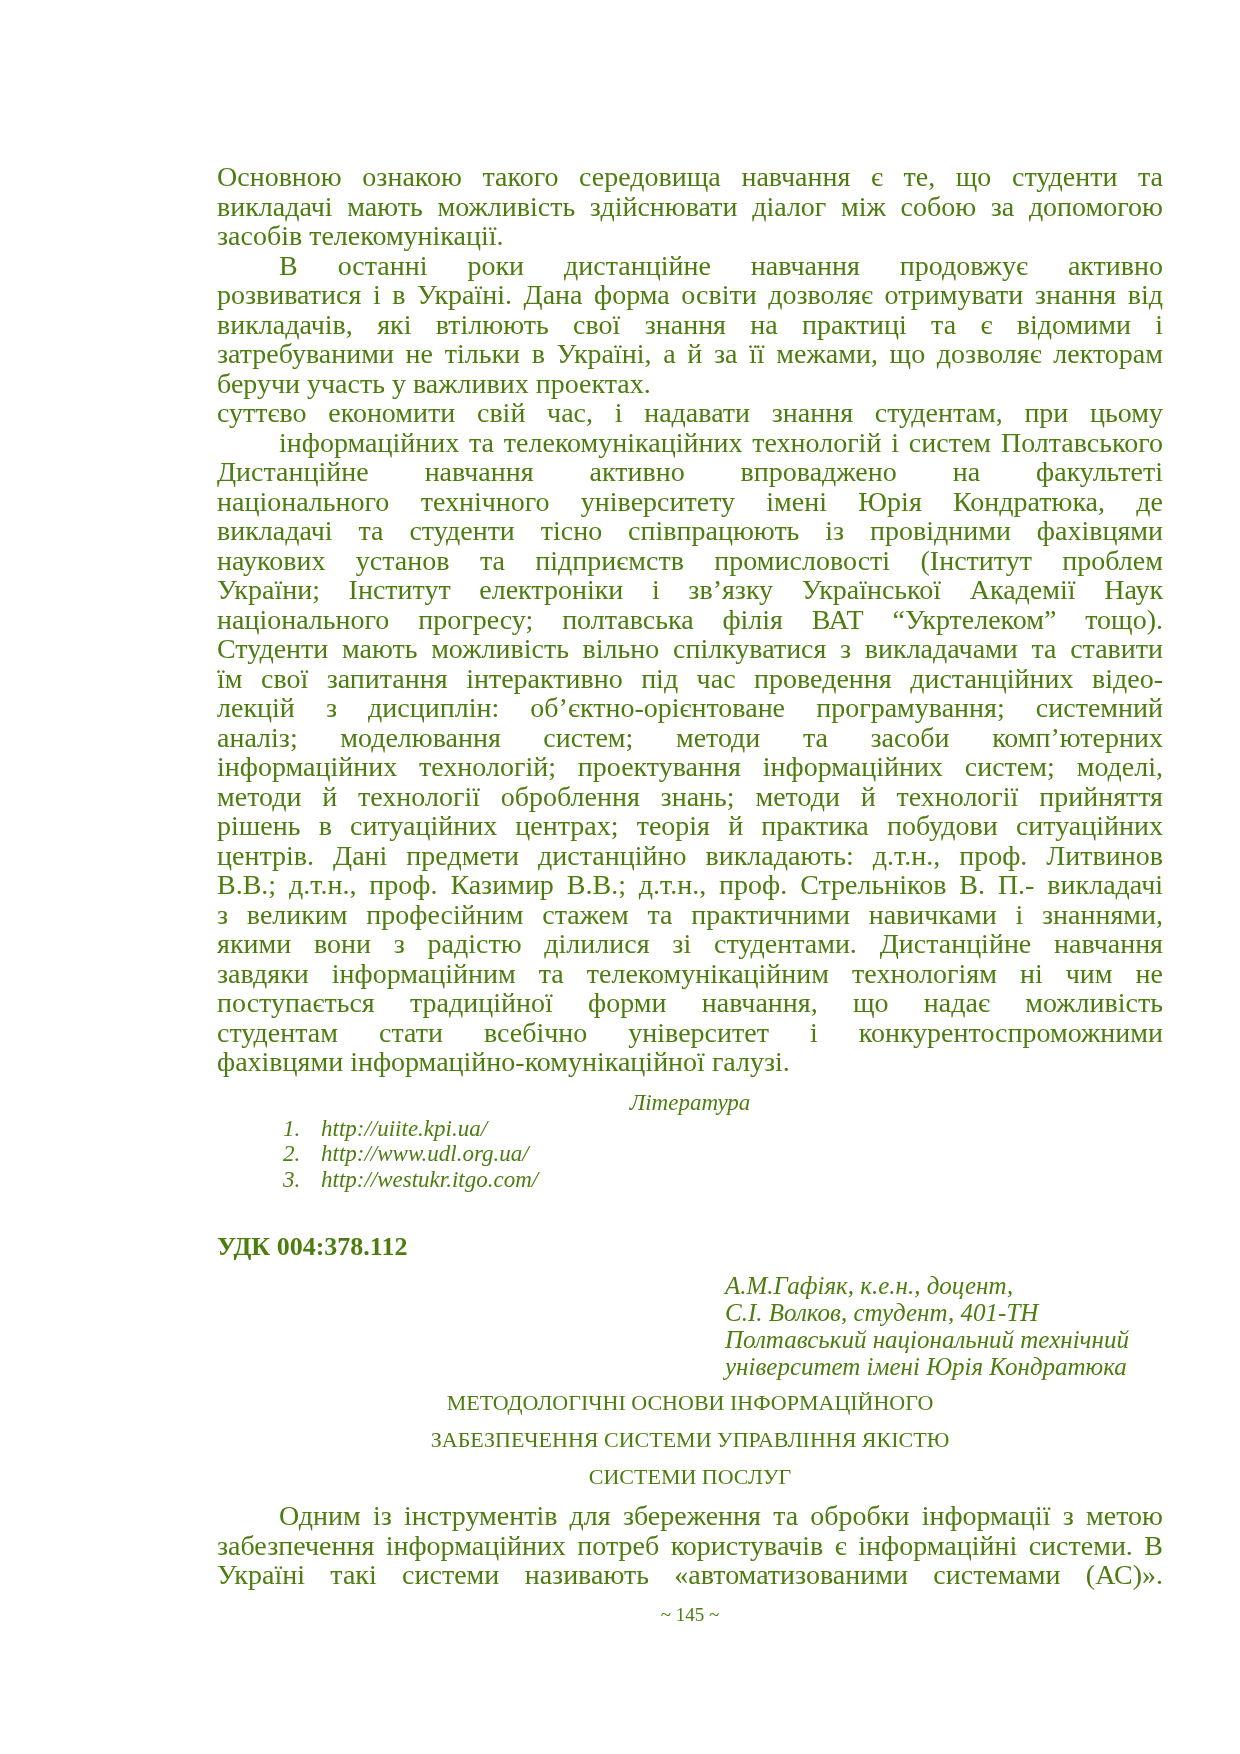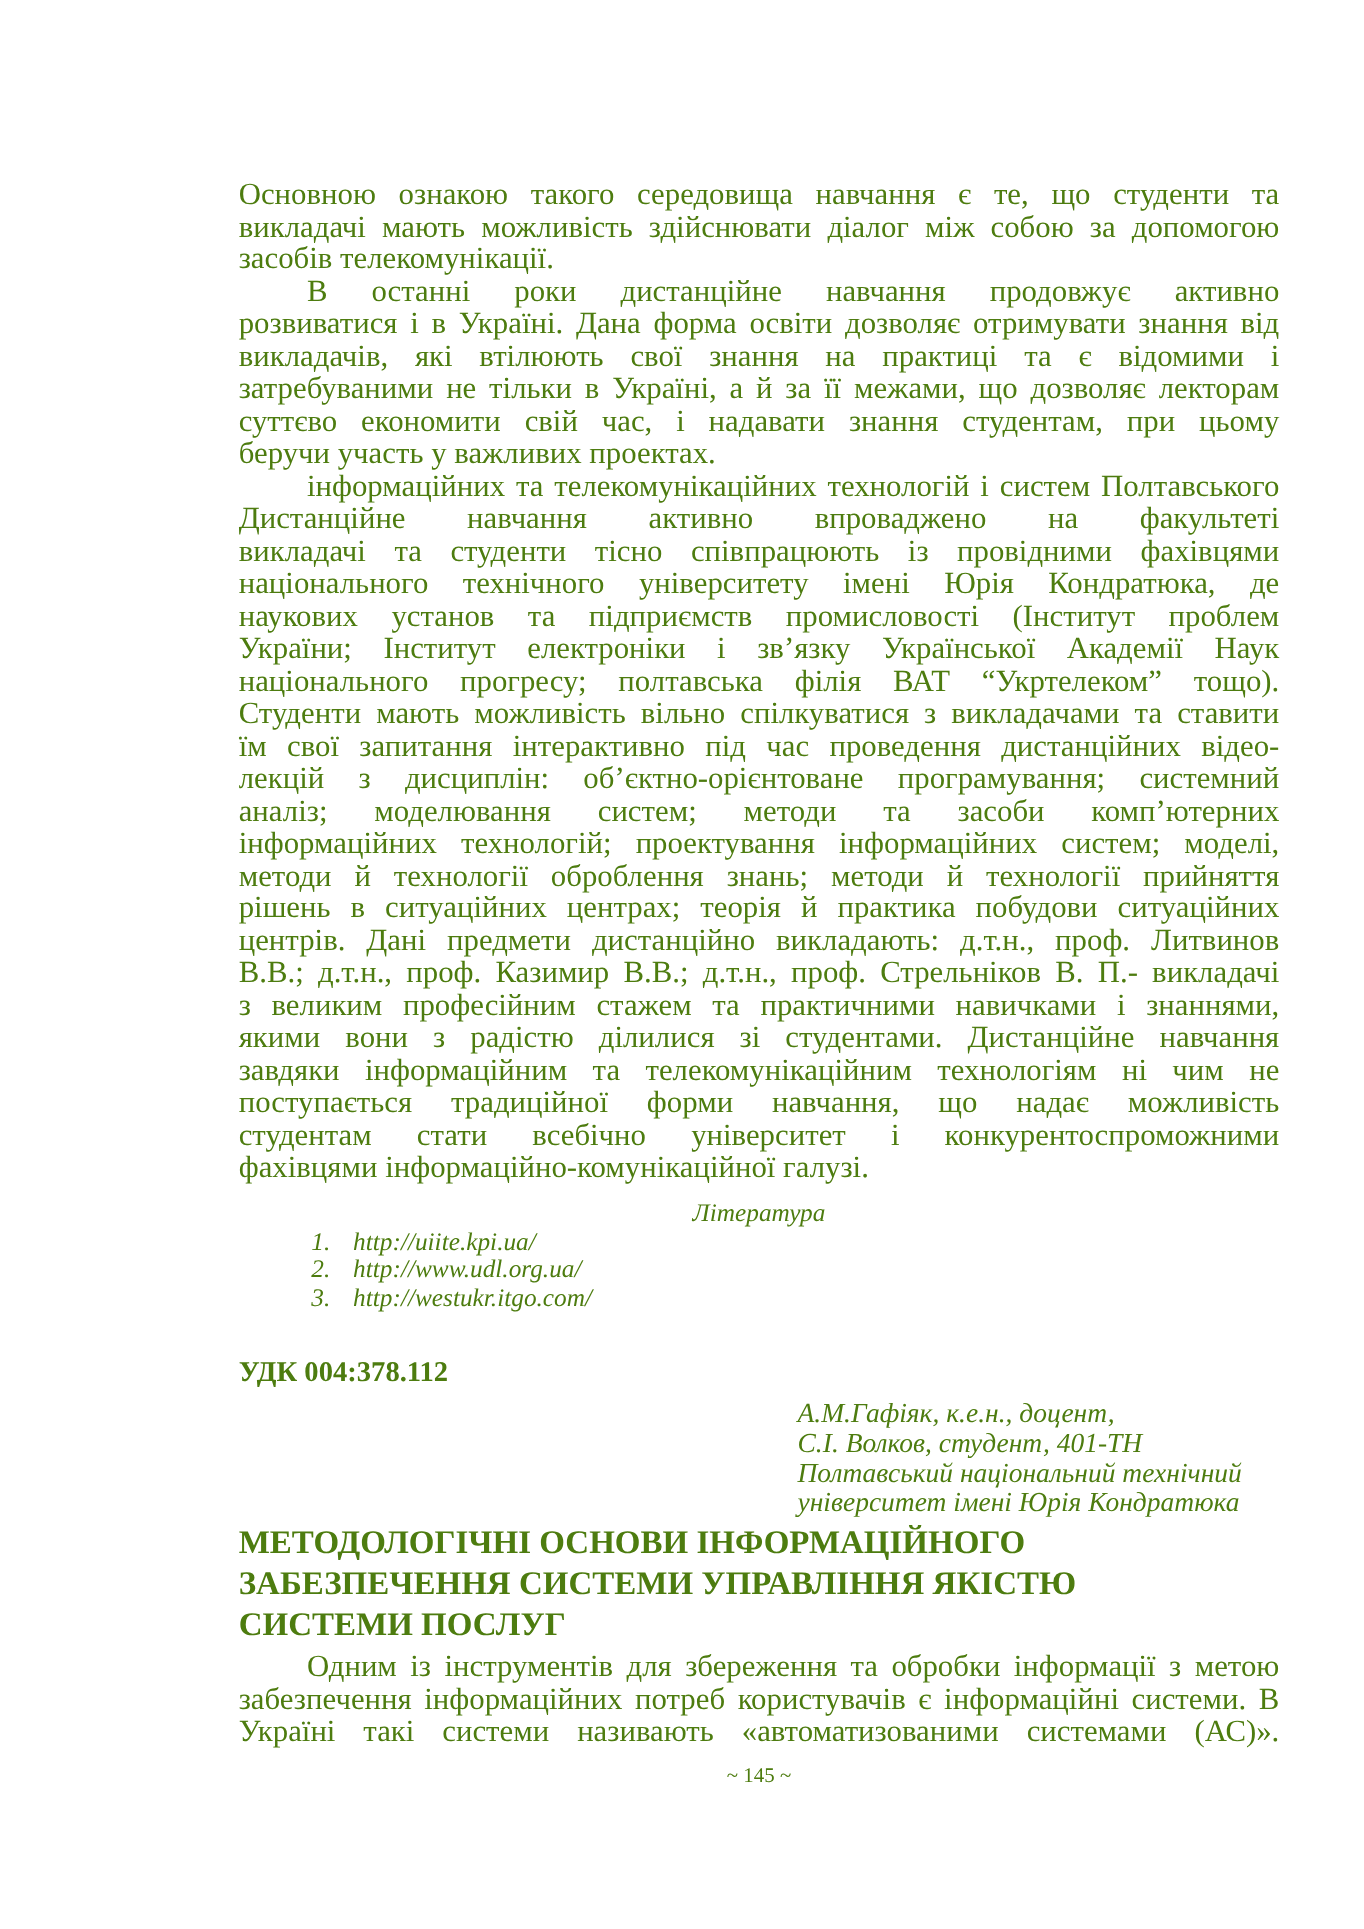--- a/index.html
+++ b/index.html
@@ -70,23 +70,24 @@
     margin-top: 10px;
     margin-left: 508px;
     font-size: 25px;
     line-height: 27px;
     font-style: italic;
   }
 
   
   .title {
     margin: 4px 0 0 0;
-    font-size: 30px;
+    font-size: 22px;
     line-height: 37px;
-    font-weight: bold;
+    font-weight: normal;
+    text-align: center;
   }
 
   .first-para {
     margin-top: 6px;
     font-size: 28px;
     line-height: 29.5px;
   }
 
   .page-number {
     margin-top: 10px;
@@ -105,28 +106,28 @@
       <div class="para">
           <div class="tline">Основною ознакою такого середовища навчання є те, що студенти та</div>
           <div class="tline">викладачі мають можливість здійснювати діалог між собою за допомогою</div>
           <div class="tline tline-last">засобів телекомунікації.</div>
         </div>
       <div class="para indent-first">
           <div class="tline">В останні роки дистанційне навчання продовжує активно</div>
           <div class="tline">розвиватися і в Україні. Дана форма освіти дозволяє отримувати знання від</div>
           <div class="tline">викладачів, які втілюють свої знання на практиці та є відомими і</div>
           <div class="tline">затребуваними не тільки в Україні, а й за її межами, що дозволяє лекторам</div>
+          <div class="tline tline-last">беручи участь у важливих проектах.</div>
           <div class="tline">суттєво економити свій час, і надавати знання студентам, при цьому</div>
-          <div class="tline tline-last">беручи участь у важливих проектах.</div>
         </div>
       <div class="para indent-first">
           <div class="tline">інформаційних та телекомунікаційних технологій і систем Полтавського</div>
           <div class="tline">Дистанційне навчання активно впроваджено на факультеті</div>
+          <div class="tline">національного технічного університету імені Юрія Кондратюка, де</div>
           <div class="tline">викладачі та студенти тісно співпрацюють із провідними фахівцями</div>
-          <div class="tline">національного технічного університету імені Юрія Кондратюка, де</div>
           <div class="tline">наукових установ та підприємств промисловості (Інститут проблем</div>
           <div class="tline">України; Інститут електроніки і зв’язку Української Академії Наук</div>
           <div class="tline">національного прогресу; полтавська філія ВАТ “Укртелеком” тощо).</div>
           <div class="tline">Студенти мають можливість вільно спілкуватися з викладачами та ставити</div>
           <div class="tline">їм свої запитання інтерактивно під час проведення дистанційних відео-</div>
           <div class="tline">лекцій з дисциплін: об’єктно-орієнтоване програмування; системний</div>
           <div class="tline">аналіз; моделювання систем; методи та засоби комп’ютерних</div>
           <div class="tline">інформаційних технологій; проектування інформаційних систем; моделі,</div>
           <div class="tline">методи й технології оброблення знань; методи й технології прийняття</div>
           <div class="tline">рішень в ситуаційних центрах; теорія й практика побудови ситуаційних</div>

